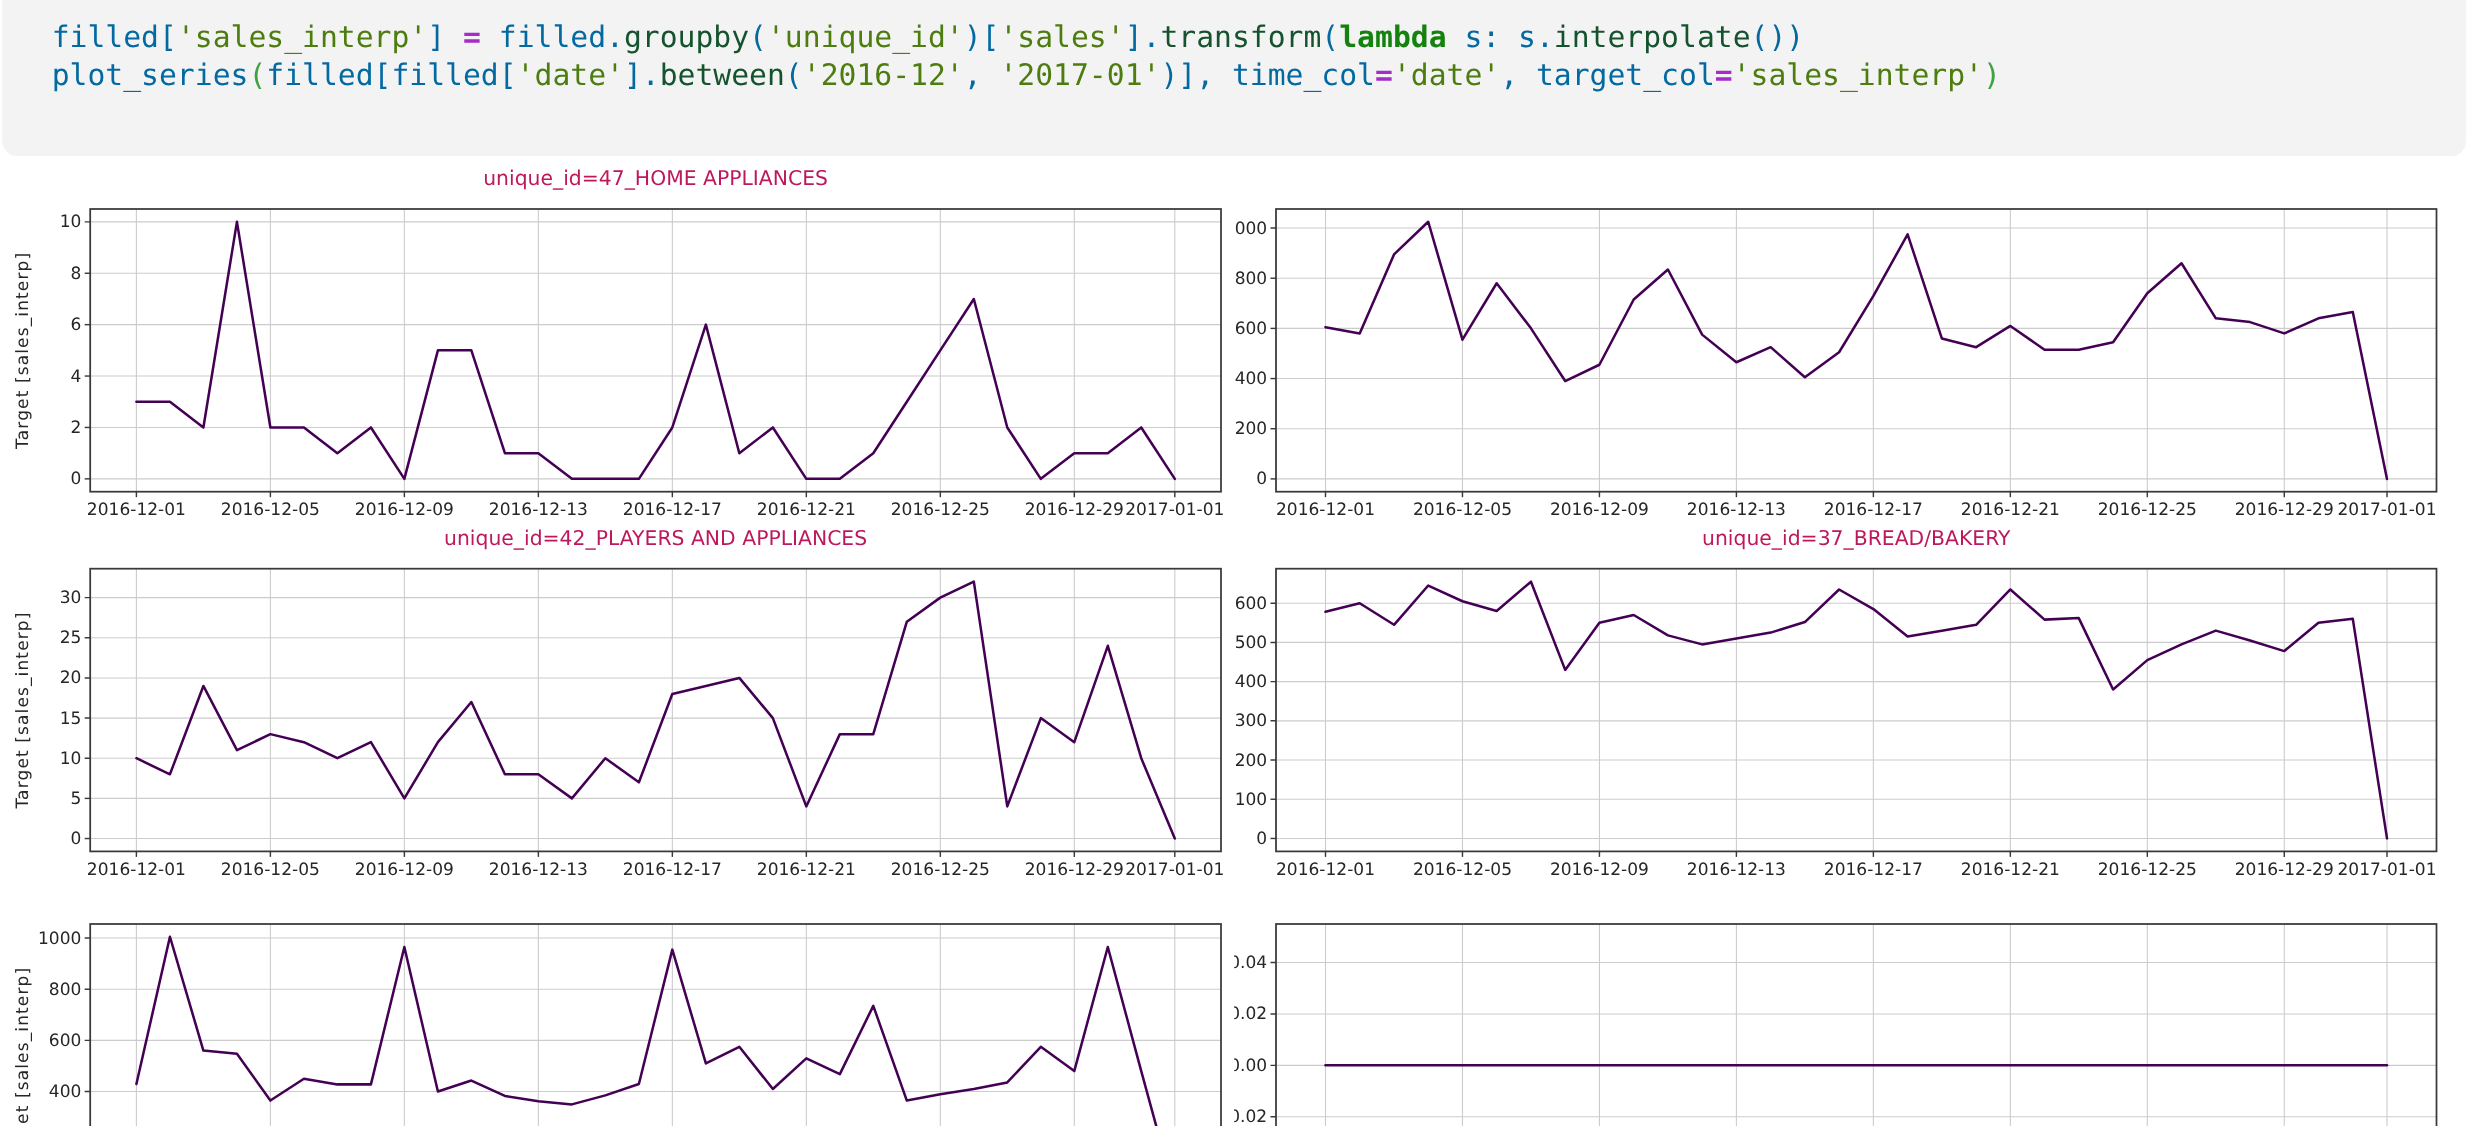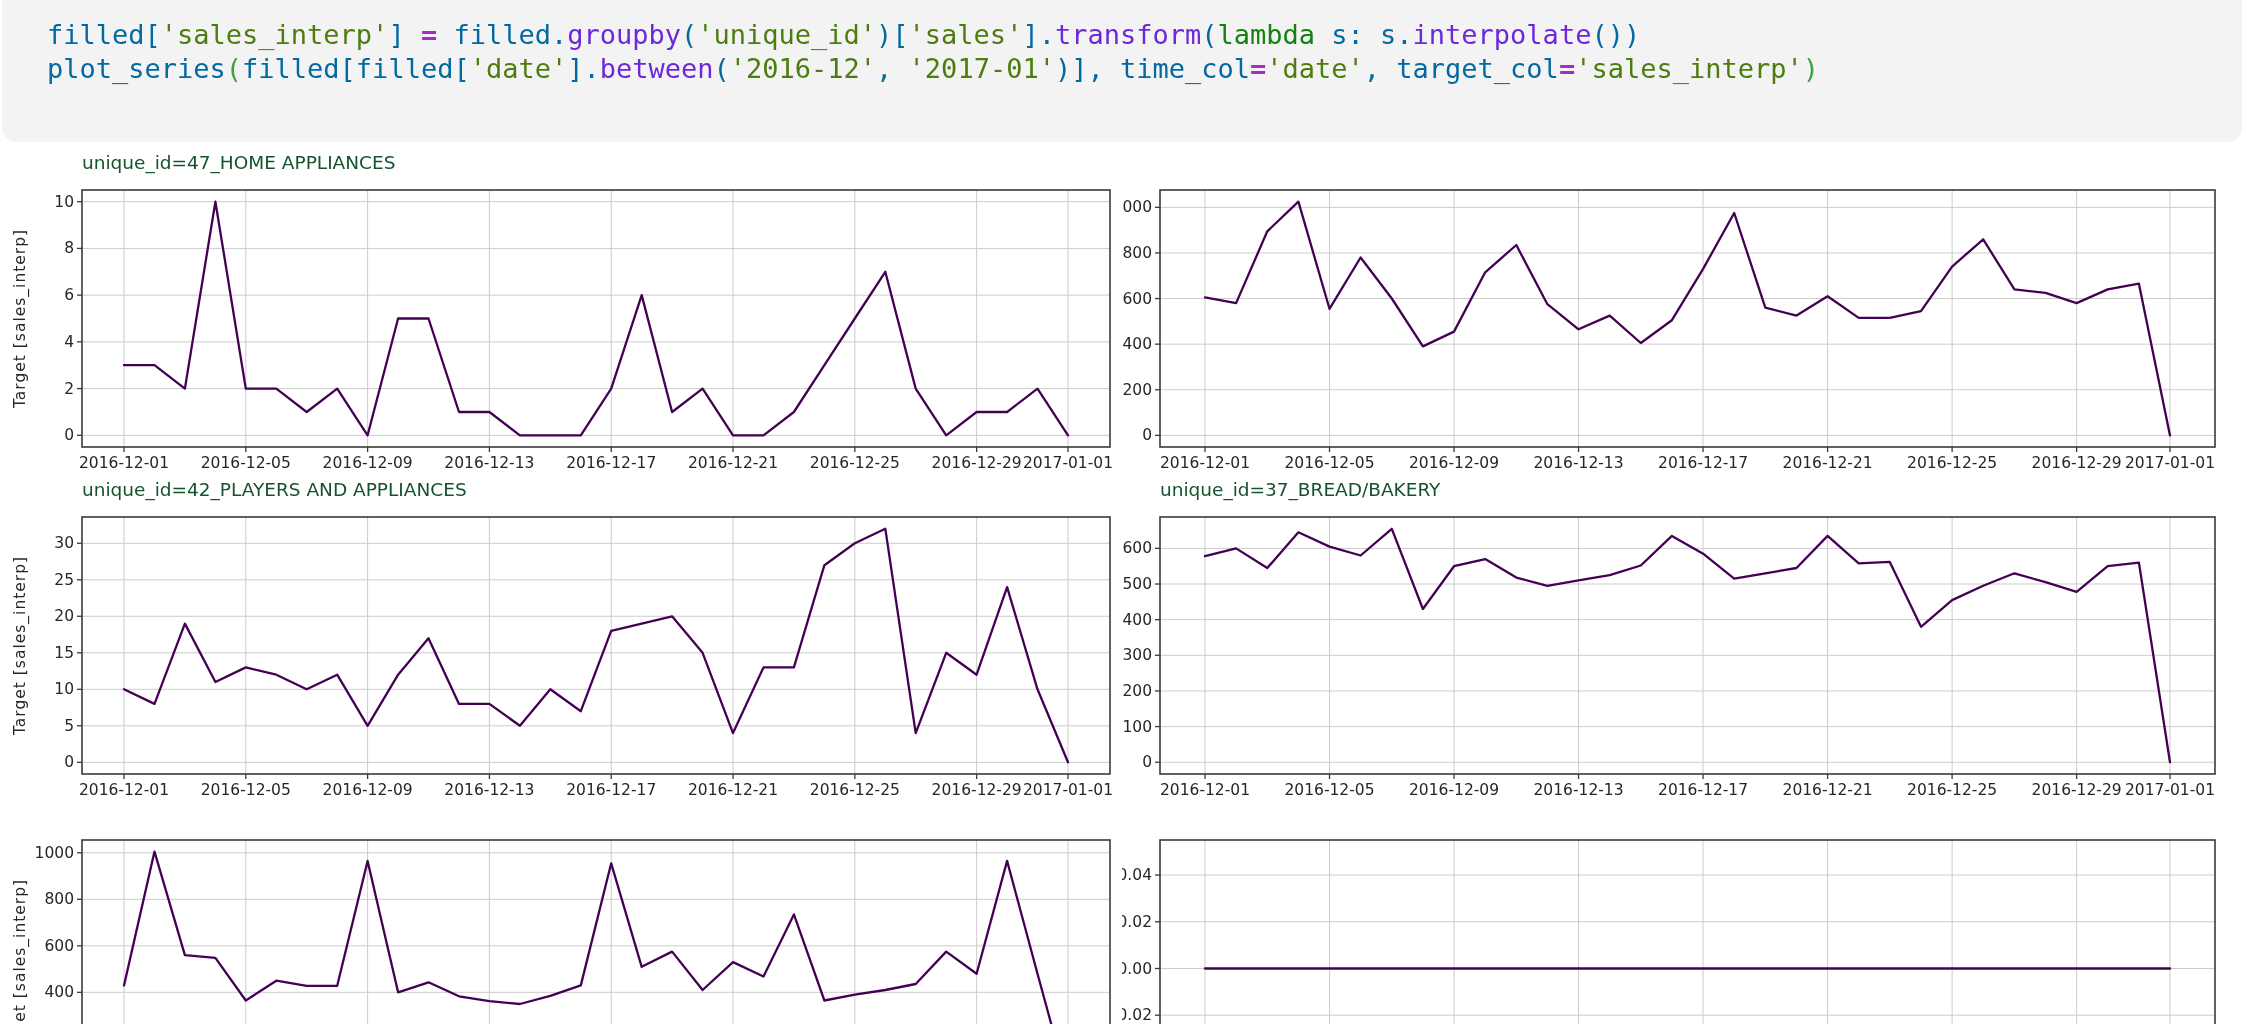--- a/index.html
+++ b/index.html
@@ -10,29 +10,29 @@
   .code-cell{
     position:absolute;left:2px;top:-16px;width:2240px;height:158px;
     background:#f3f3f4;border-radius:14px;box-sizing:border-box;
     padding:34px 24px 0 45px;
     font-family:"DejaVu Sans Mono","Liberation Mono",monospace;
     font-size:27px;line-height:34px;color:#1f1f1f;
   }
   .code-line{white-space:pre}
   .tok-pln{color:#0369a1}
   .tok-str{color:#4d7c0f}
-  .tok-fn{color:#6d28d9}
+  .tok-fn{color:#14532d}
   .tok-op{color:#a62cc9;font-weight:bold}
-  .tok-kw{color:#15810f;font-weight:normal}
+  .tok-kw{color:#15810f;font-weight:bold}
   .tok-br{color:#3fa13f}
   .figure{position:absolute;left:0;top:142px;width:2244px;height:1100px;background:#ffffff}
   .subplot{position:absolute;width:1122px}
   .sp-title{
-    position:absolute;top:10px;text-align:left;
-    font-size:18.5px;color:#14532d;white-space:nowrap;overflow:visible;
+    position:absolute;top:10px;text-align:center;
+    font-size:18.5px;color:#be185d;white-space:nowrap;overflow:visible;
   }
   .subplot svg{position:absolute;left:0;top:0;display:block}
 </style>
 </head>
 <body>
 
 <div class="code-cell">
   <div class="code-line"><span class="tok-pln">filled[</span><span class="tok-str">'sales_interp'</span><span class="tok-pln">] </span><span class="tok-op">=</span><span class="tok-pln"> filled.</span><span class="tok-fn">groupby</span><span class="tok-pln">(</span><span class="tok-str">'unique_id'</span><span class="tok-pln">)[</span><span class="tok-str">'sales'</span><span class="tok-pln">].</span><span class="tok-fn">transform</span><span class="tok-pln">(</span><span class="tok-kw">lambda</span><span class="tok-pln"> s: s.</span><span class="tok-fn">interpolate</span><span class="tok-pln">())</span></div>
   <div class="code-line"><span class="tok-pln">plot_series</span><span class="tok-br">(</span><span class="tok-pln">filled[filled[</span><span class="tok-str">'date'</span><span class="tok-pln">].</span><span class="tok-fn">between</span><span class="tok-pln">(</span><span class="tok-str">'2016-12'</span><span class="tok-pln">, </span><span class="tok-str">'2017-01'</span><span class="tok-pln">)], time_col</span><span class="tok-op">=</span><span class="tok-str">'date'</span><span class="tok-pln">, target_col</span><span class="tok-op">=</span><span class="tok-str">'sales_interp'</span><span class="tok-br">)</span></div>
 </div>

